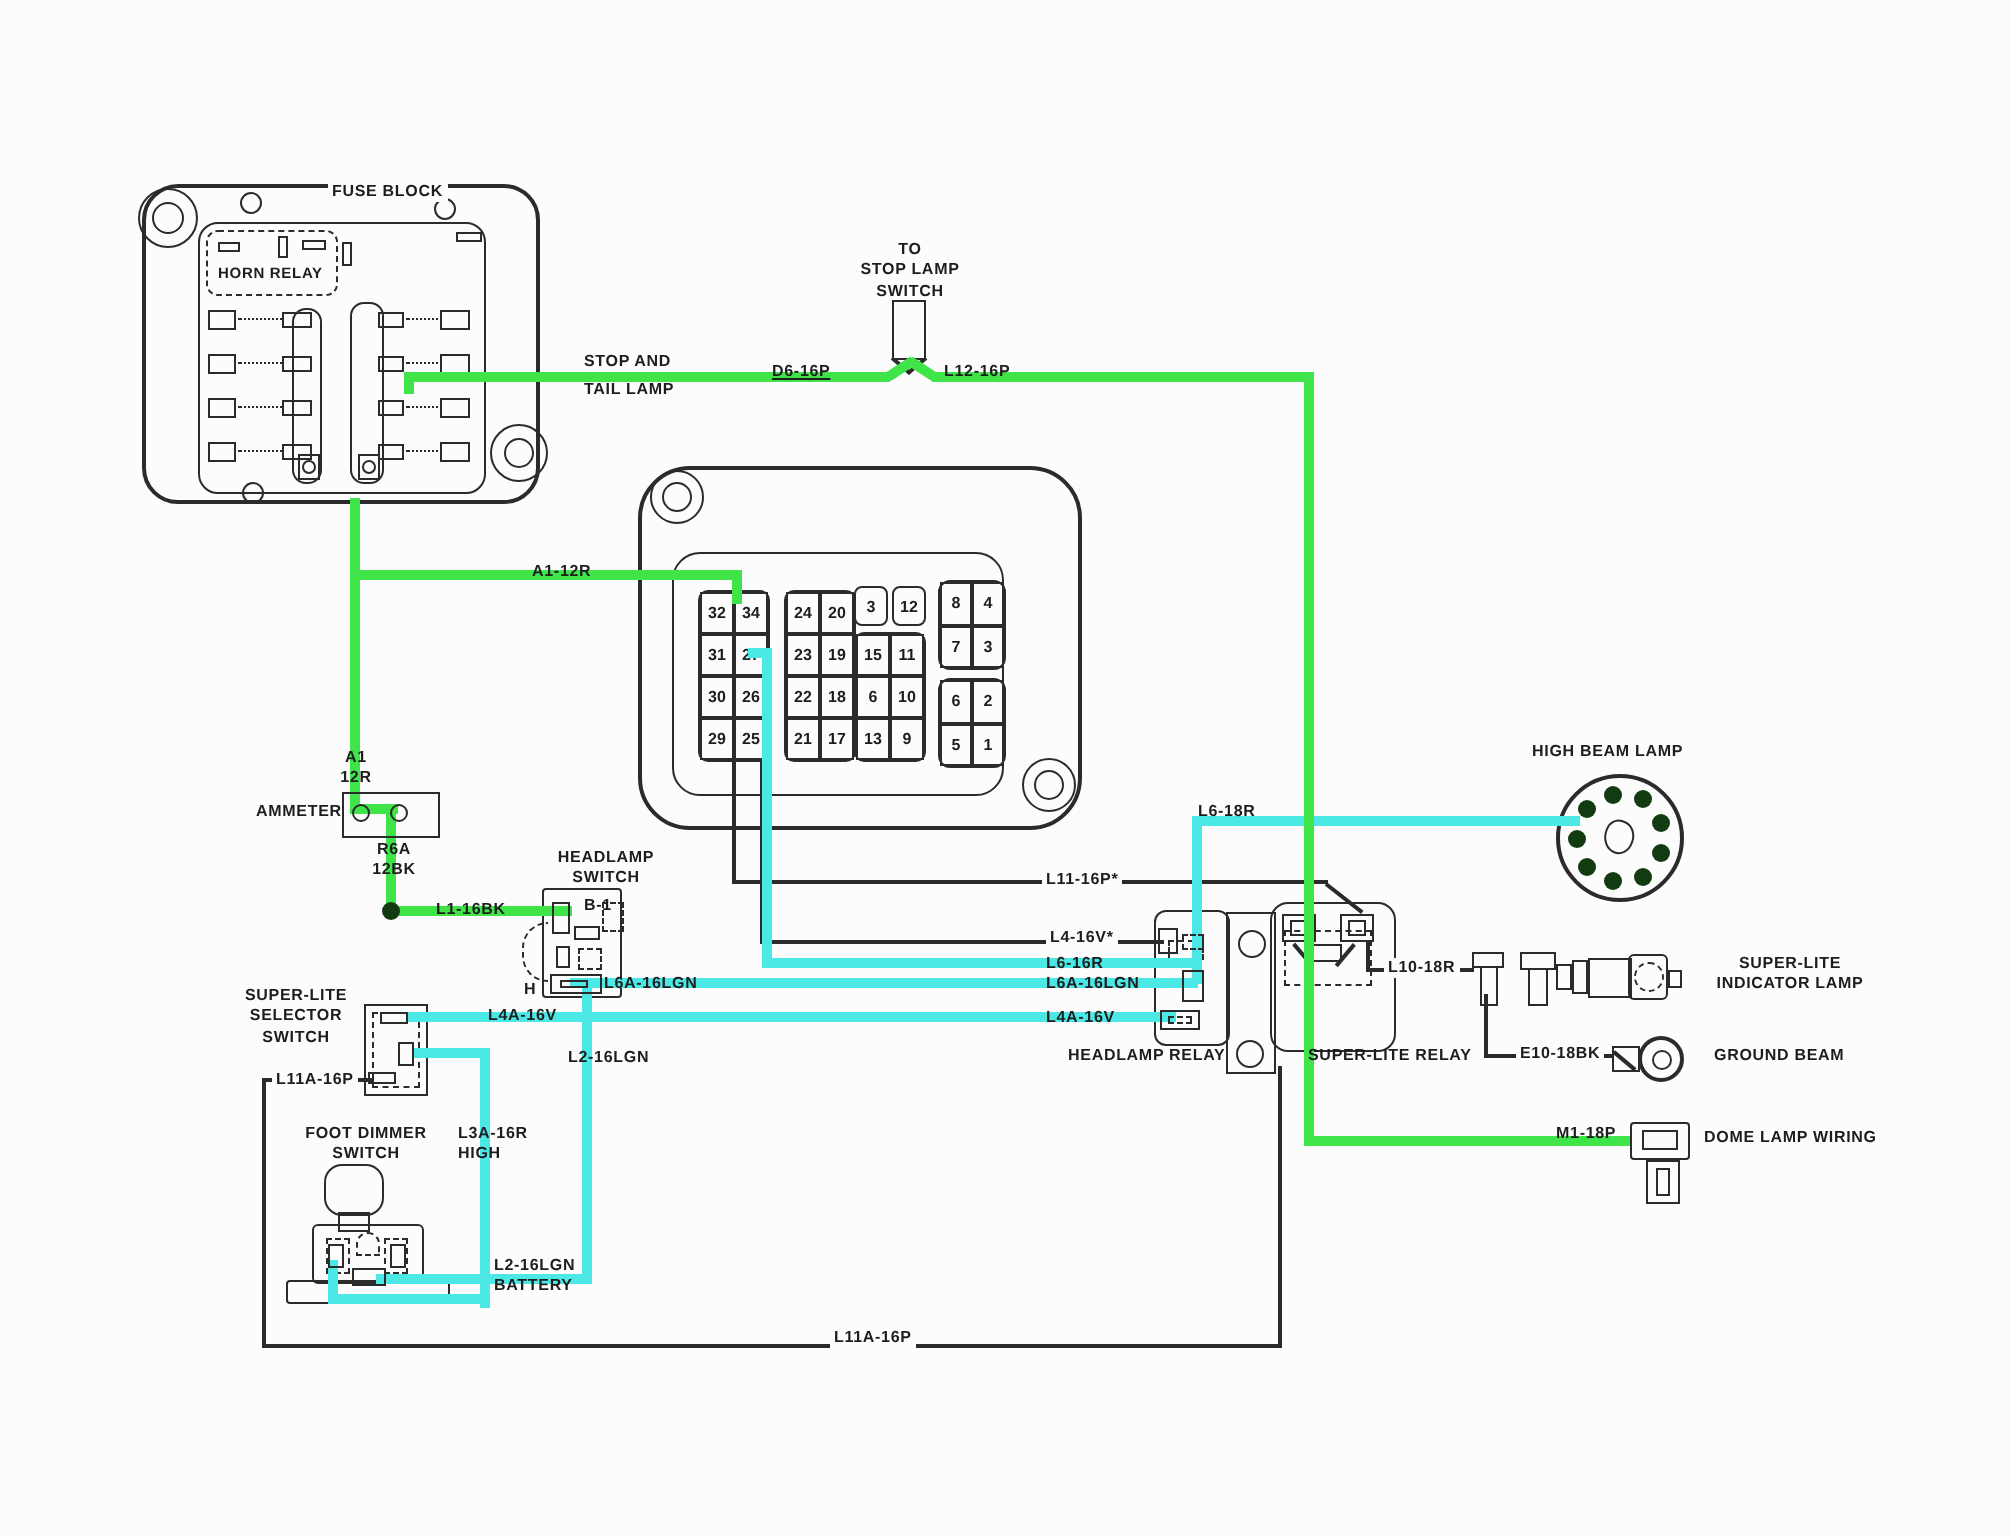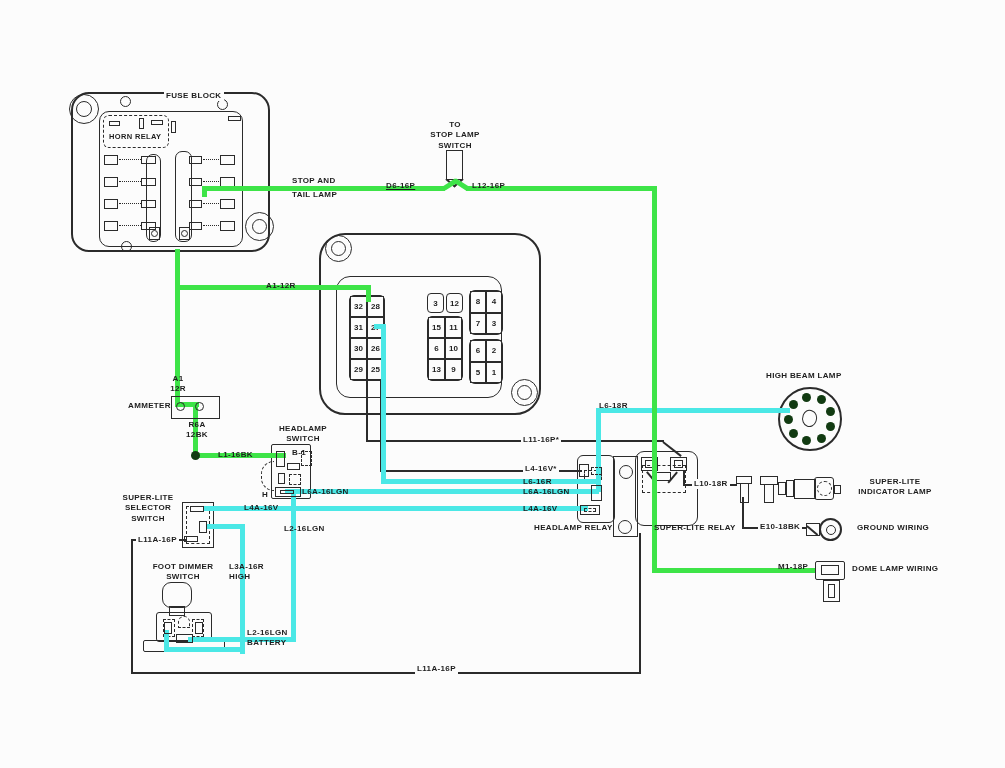--- a/index.html
+++ b/index.html
@@ -88,27 +88,37 @@
 
   <div class="a bx2" style="left:319px;top:233px;width:222px;height:182px;border-radius:26px;"></div>
   <div class="a bx rnd" style="left:325px;top:235px;width:27px;height:27px;"></div>
   <div class="a thin rnd" style="left:331px;top:241px;width:15px;height:15px;"></div>
   <div class="a bx rnd" style="left:511px;top:379px;width:27px;height:27px;"></div>
   <div class="a thin rnd" style="left:517px;top:385px;width:15px;height:15px;"></div>
   <div class="a bx" style="left:336px;top:276px;width:166px;height:122px;border-radius:14px;"></div>
 
   <div class="pins" style="left:349px;top:295px;width:34px;height:84px;">
     <div class="cell">32</div>
-    <div class="cell">28</div>
+    <div class="cell">34</div>
     <div class="cell">31</div>
     <div class="cell">27</div>
     <div class="cell">30</div>
     <div class="cell">26</div>
     <div class="cell">29</div>
     <div class="cell">25</div>
+  </div>
+  <div class="pins" style="left:392px;top:295px;width:34px;height:84px;">
+    <div class="cell">24</div>
+    <div class="cell">20</div>
+    <div class="cell">23</div>
+    <div class="cell">19</div>
+    <div class="cell">22</div>
+    <div class="cell">18</div>
+    <div class="cell">21</div>
+    <div class="cell">17</div>
   </div>
   <div class="cell1" style="left:427px;top:293px;width:17px;height:20px;">3</div>
   <div class="cell1" style="left:446px;top:293px;width:17px;height:20px;">12</div>
   <div class="pins" style="left:427px;top:316px;width:34px;height:63px;">
     <div class="cell">15</div>
     <div class="cell">11</div>
     <div class="cell">6</div>
     <div class="cell">10</div>
     <div class="cell">13</div>
     <div class="cell">9</div>
@@ -293,17 +303,17 @@
   <div class="lbl" style="left:523px;top:487px;">L6A-16LGN</div>
   <div class="lbl" style="left:523px;top:504px;">L4A-16V</div>
   <div class="lbl" style="left:599px;top:401px;">L6-18R</div>
   <div class="lbl" style="left:766px;top:371px;">HIGH BEAM LAMP</div>
   <div class="lbl bgp" style="left:692px;top:479px;">L10-18R</div>
   <div class="lbl" style="left:534px;top:523px;">HEADLAMP RELAY</div>
   <div class="lbl" style="left:654px;top:523px;">SUPER-LITE RELAY</div>
   <div class="lbl ctr" style="left:852px;top:477px;width:86px;">SUPER-LITE
 INDICATOR LAMP</div>
   <div class="lbl bgp" style="left:758px;top:522px;">E10-18BK</div>
-  <div class="lbl" style="left:857px;top:523px;">GROUND WIRING</div>
+  <div class="lbl" style="left:857px;top:523px;">GROUND BEAM</div>
   <div class="lbl" style="left:778px;top:562px;">M1-18P</div>
   <div class="lbl" style="left:852px;top:564px;">DOME LAMP WIRING</div>
 
 </div>
 
 </body></html>

